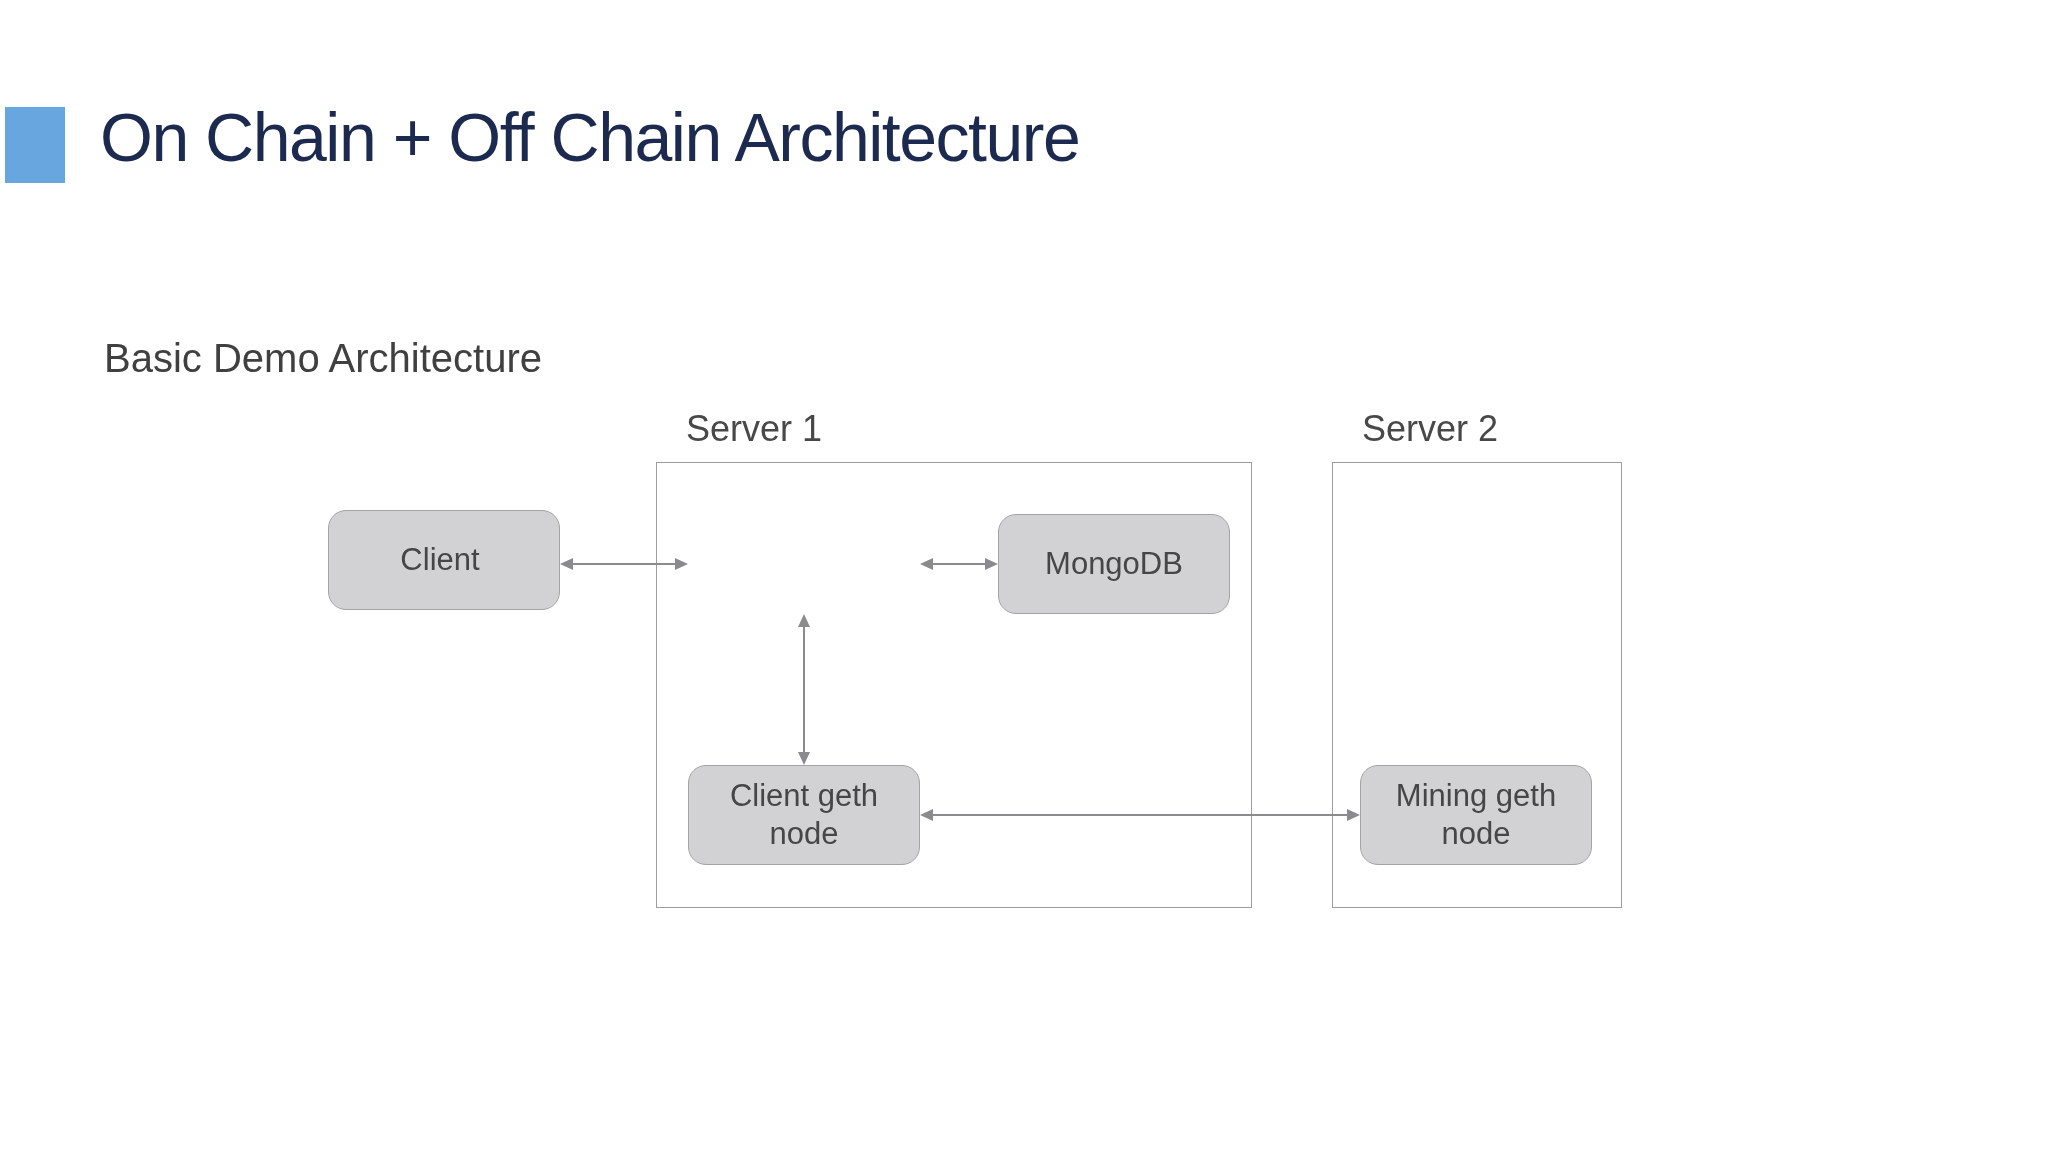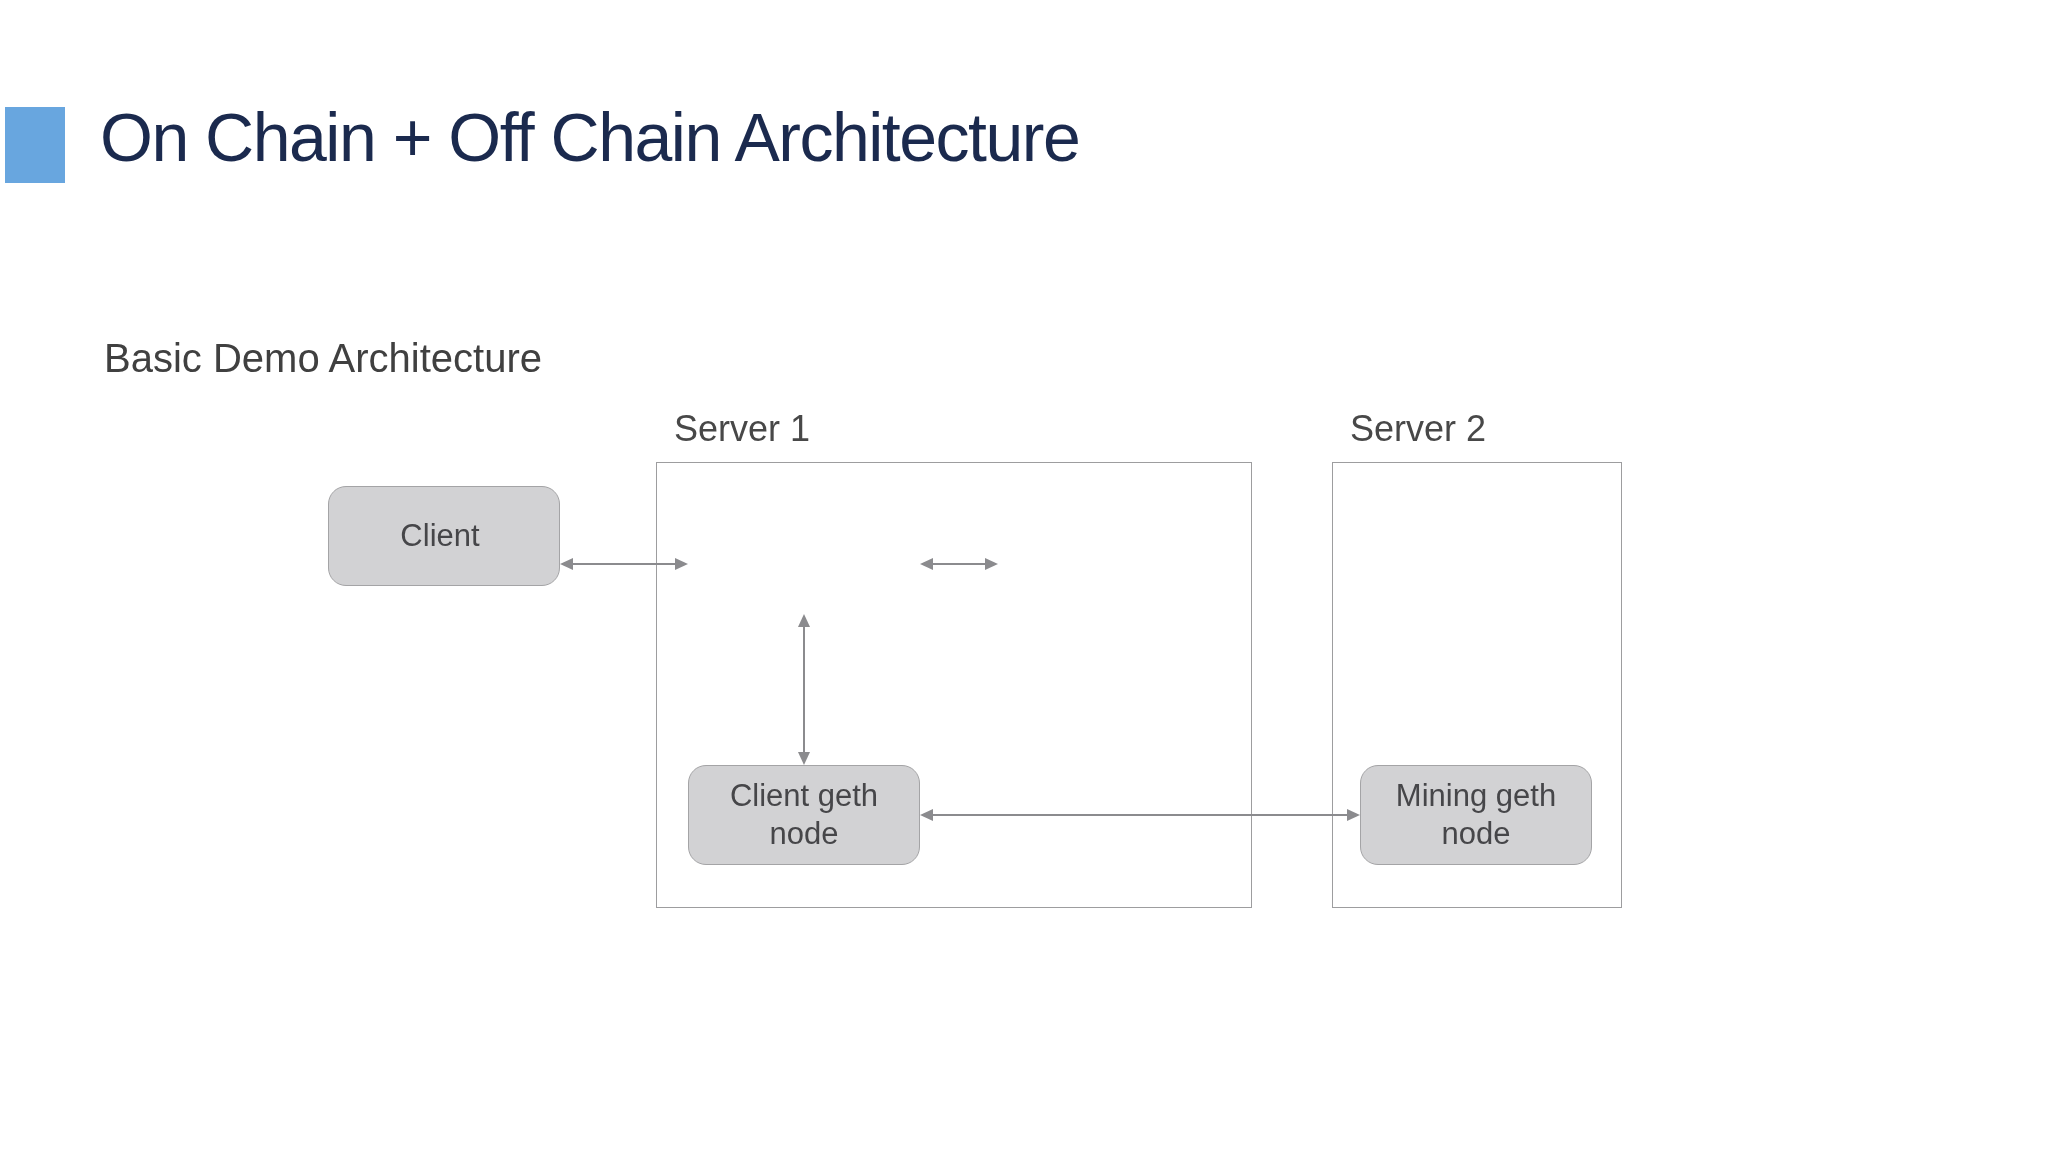--- a/index.html
+++ b/index.html
@@ -53,20 +53,21 @@
     box-sizing: border-box;
   }
   .container-box.server1 { left: 656px; top: 462px; width: 596px; height: 446px; }
   .container-box.server2 { left: 1332px; top: 462px; width: 290px; height: 446px; }
 
   .container-label {
     position: absolute;
     font-size: 36px;
     color: #484848;
     white-space: nowrap;
+    margin-left: 12px;
   }
   .container-label.server1 { left: 674px; top: 408px; }
   .container-label.server2 { left: 1350px; top: 408px; }
 
   
   .node {
     position: absolute;
     width: 232px;
     height: 100px;
     background: #D2D2D4;
@@ -76,21 +77,21 @@
     display: flex;
     align-items: center;
     justify-content: center;
     text-align: center;
     font-size: 31px;
     line-height: 1.22;
     color: #464649;
     padding: 4px 14px;
     z-index: 2;
   }
-  .node.client      { left: 328px;  top: 486px; padding-left: 6px; }
+  .node.client      { left: 328px;  top: 510px; padding-left: 6px; }
   .node.nodejs      { left: 688px;  top: 514px; }
   .node.mongodb     { left: 998px;  top: 514px; }
   .node.client-geth { left: 688px;  top: 765px; }
   .node.mining-geth { left: 1360px; top: 765px; }
 
   
   .arrow { position: absolute; z-index: 3; }
   .arrow i { display: block; position: absolute; }
   .arrow .shaft { background: #8B8B8E; }
 
@@ -136,20 +137,23 @@
 
   <div class="container-label server1">Server 1</div>
   <div class="container-label server2">Server 2</div>
 
   <div class="container-box server1"></div>
   <div class="container-box server2"></div>
 
   <div class="node client">
     <span>Client</span>
   </div>
+  <div class="node mongodb">
+    <span>MongoDB</span>
+  </div>
   <div class="node mining-geth">
     <span>Mining geth node</span>
   </div>
   <div class="node client-geth">
     <span>Client geth node</span>
   </div>
 
   <div class="arrow h client-nodejs">
     <i class="head-left"></i>
     <i class="shaft"></i>

